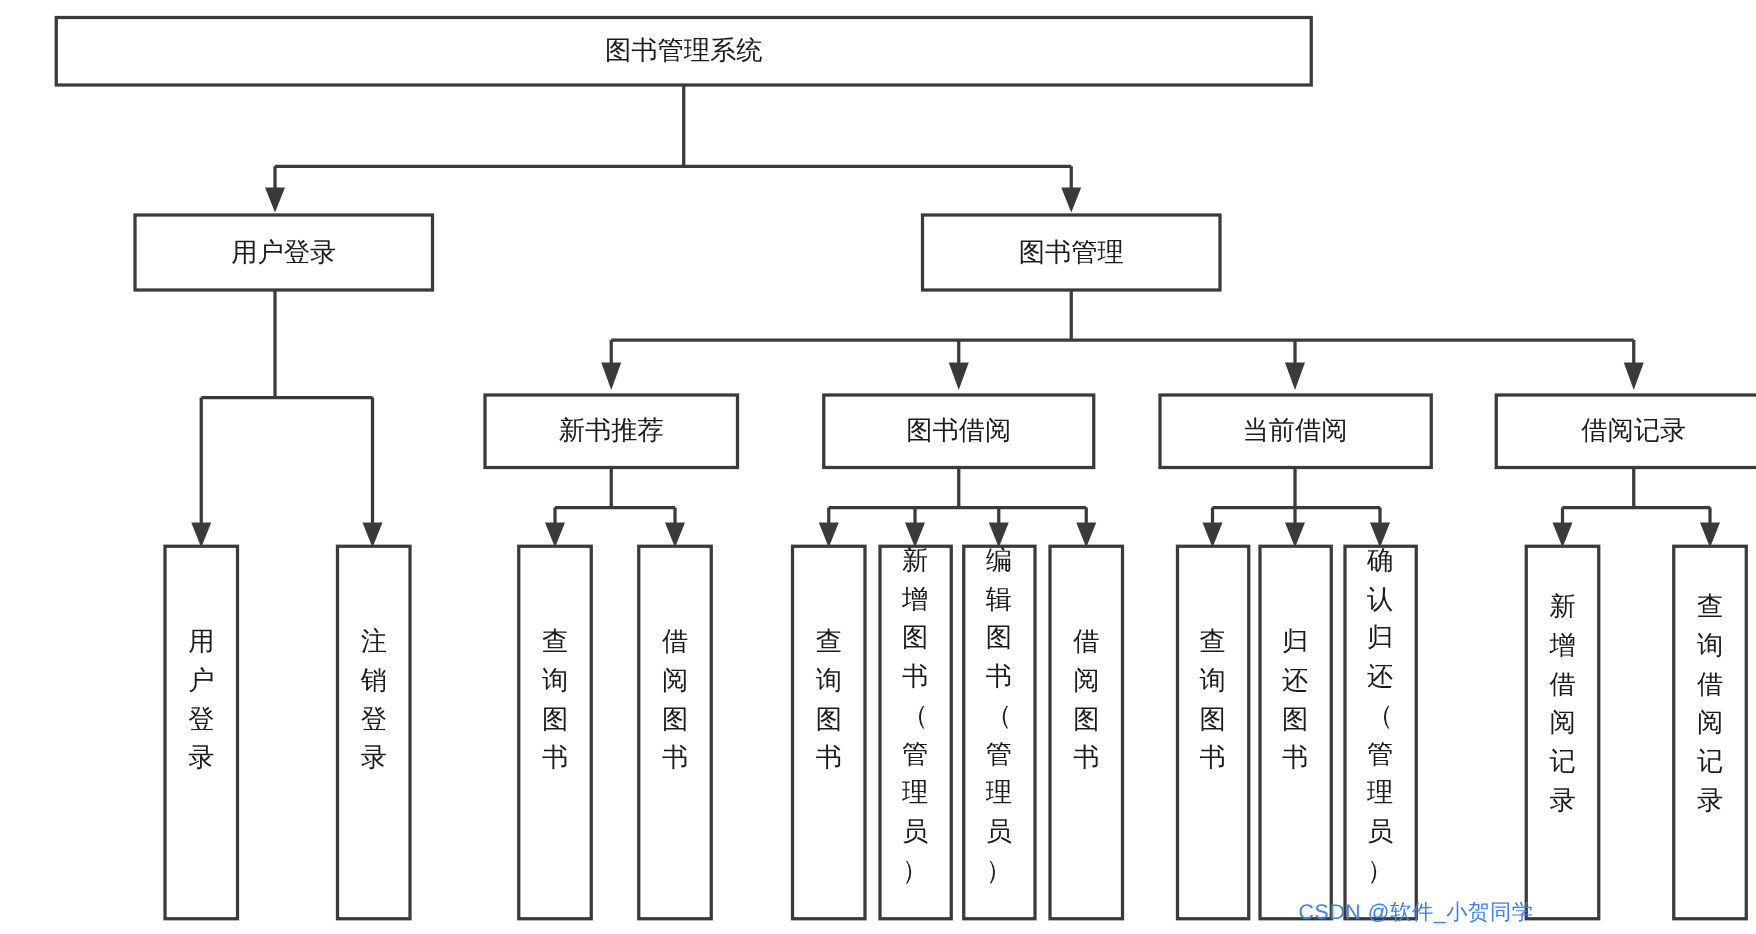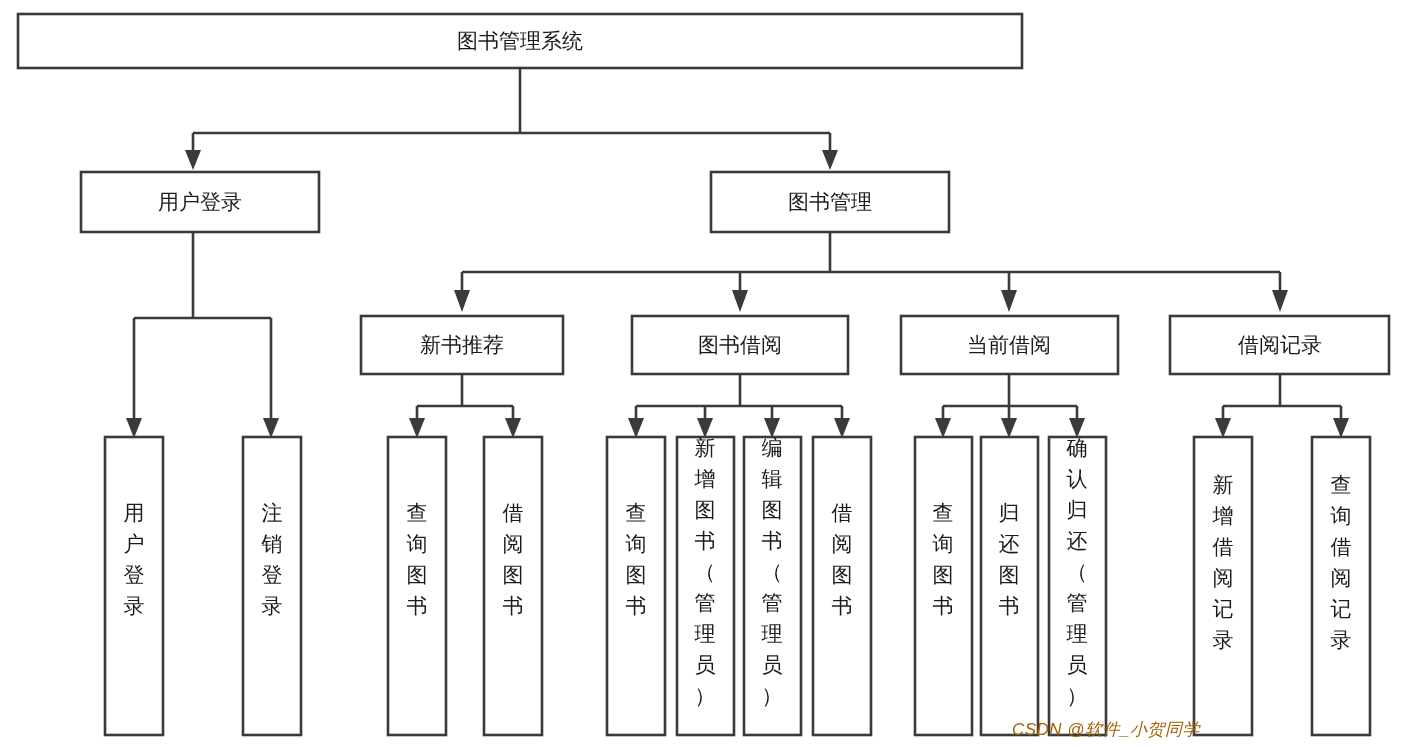--- a/index.html
+++ b/index.html
@@ -12,20 +12,21 @@
     width: 1405px;
     height: 747px;
     font-family: "Liberation Sans", "DejaVu Sans", sans-serif;
     overflow: hidden;
   }
   #diagram-root {
     position: relative;
     width: 1208px;
     height: 747px;
     background: #ffffff;
+    margin-left: 27px;
   }
   svg.tree-canvas {
     position: absolute;
     left: 0;
     top: 0;
     width: 1405px;
     height: 747px;
     display: block;
   }
   .node-box {
@@ -55,25 +56,24 @@
     font-size: 21px;
     fill: #1b1b1b;
     text-anchor: middle;
   }
   .watermark-text {
     position: absolute;
     right: 8px;
     bottom: 6px;
     font-family: "Liberation Sans", "DejaVu Sans", sans-serif;
     font-size: 17px;
-    color: #a16207;
+    color: #3b82f6;
     letter-spacing: 0.5px;
     white-space: nowrap;
     user-select: none;
-    font-style: italic;
   }
 </style>
 </head>
 <body>
 
 <div id="diagram-root">
 
   <svg class="tree-canvas" viewBox="0 0 1405 747" xmlns="http://www.w3.org/2000/svg">
 
     <g>

